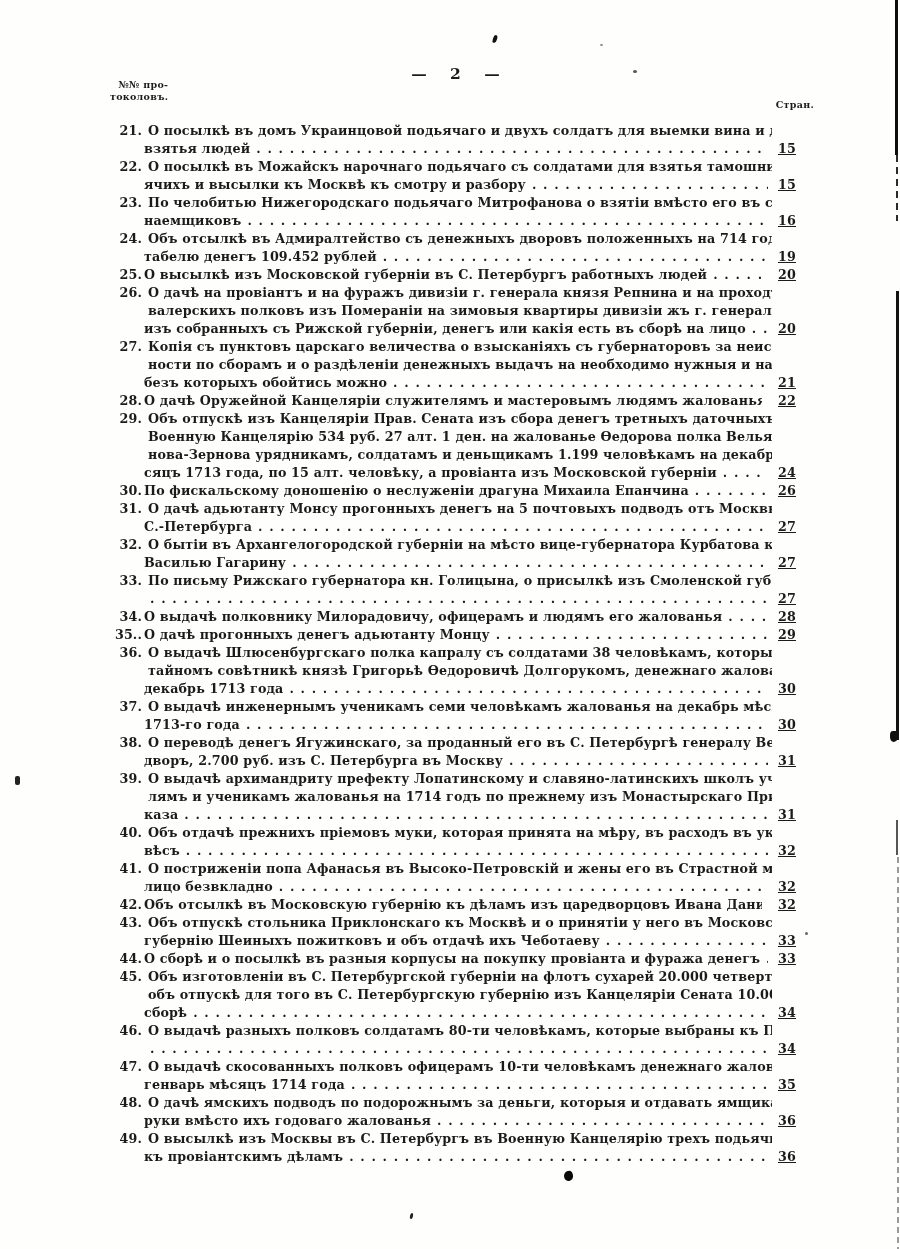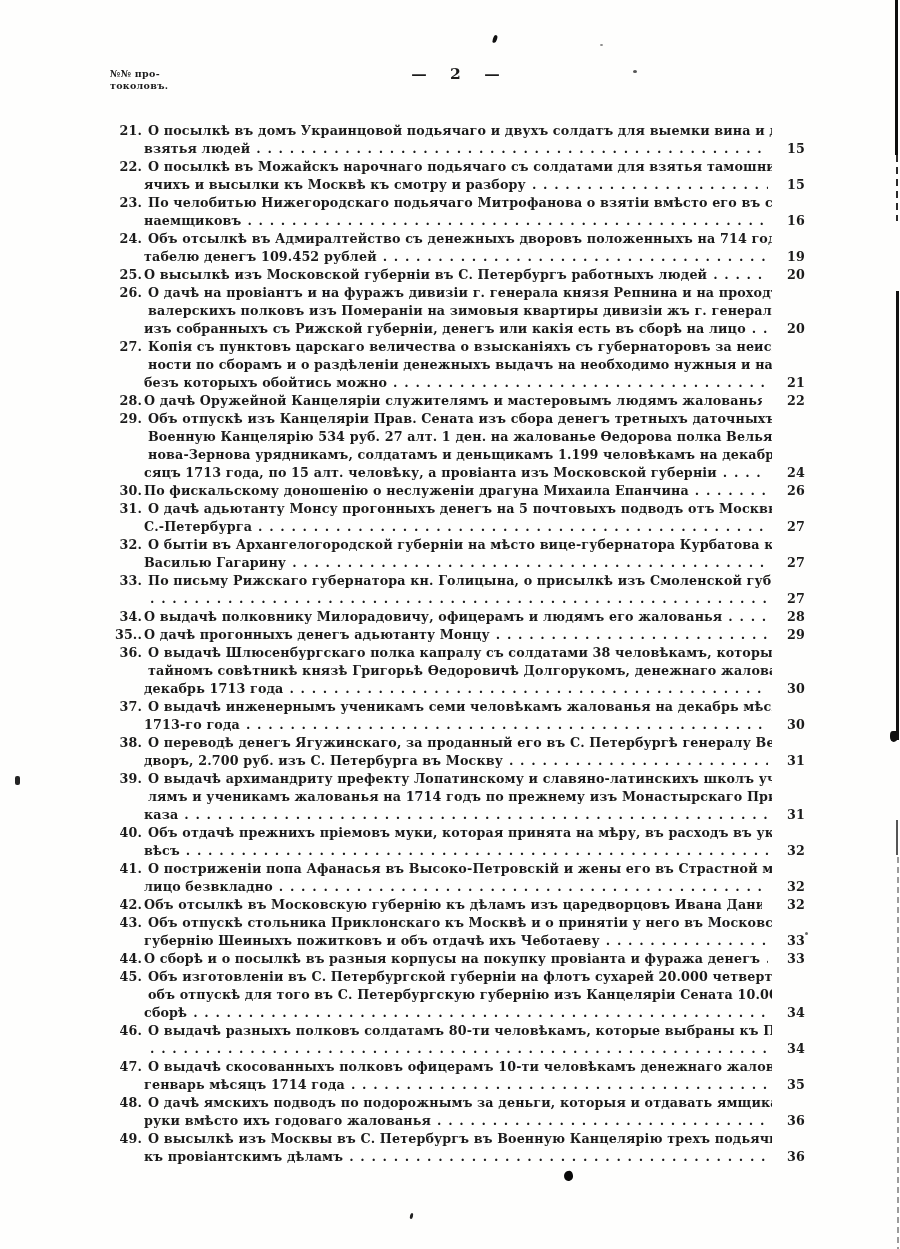--- a/index.html
+++ b/index.html
@@ -18,23 +18,24 @@
   }
   
   .page-num-header {
     position: absolute; top: 64px; left: 98px; width: 716px;
     text-align: center;
     font-size: 15.5px; font-weight: bold;
     word-spacing: 16px;
     letter-spacing: 1px;
   }
   .colhead-left {
-    position: absolute; top: 68px; left: 110px;
+    position: absolute; top: 79px; left: 110px;
     font-size: 9.5px; font-weight: bold; line-height: 11.5px;
     letter-spacing: 0.3px;
+    text-align: right;
   }
   .colhead-right {
     position: absolute; top: 99px; left: 98px; width: 716px;
     text-align: right;
     font-size: 9.5px; font-weight: bold;
     letter-spacing: 0.3px;
   }
   
   .toc {
     position: absolute; top: 122px; left: 98px; width: 716px;
@@ -53,21 +54,21 @@
   .bodylast {
     flex: 1 1 auto; margin-left: 2px; margin-right: 6px;
     display: flex; align-items: flex-start; overflow: hidden;
   }
   .txt { flex: 0 1 auto; white-space: nowrap; overflow: hidden; }
   .leader {
     flex: 1 1 0; overflow: hidden; white-space: nowrap;
     margin-left: 6px; margin-right: 4px;
     word-spacing: 2px;
   }
-  .pagecol { flex: 0 0 36px; text-align: center; white-space: nowrap; }
+  .pagecol { flex: 0 0 36px; text-align: left; white-space: nowrap; text-decoration: underline; }
   
   .artifact { position: absolute; background: #151515; }
   .edge-a { left: 895px; top: 0;     width: 3px;   height: 155px; background:#0d0d0d; }
   .edge-b { left: 896px; top: 155px; width: 2px;   height: 66px;
             background: repeating-linear-gradient(#2a2a2a 0 7px, transparent 7px 12px); }
   .edge-c { left: 896px; top: 291px; width: 2.5px; height: 449px; background:#121212; }
   .edge-d { left: 890px; top: 731px; width: 8px;   height: 11px;  background:#101010; border-radius: 40% 0 60% 50%; }
   .edge-e { left: 896px; top: 820px; width: 2px;   height: 35px;  background:#555; }
   .edge-f { left: 897px; top: 857px; width: 1.5px; height: 392px;
             background: repeating-linear-gradient(#9b9b9b 0 6px, transparent 6px 10px); }
@@ -98,20 +99,21 @@
   <div class="artifact speck-6"></div>
   <div class="artifact speck-7"></div>
 
   <div class="page-num-header">— 2 —</div>
 
   <div class="colhead-left">
     <div>№№ про-</div>
     <div>токоловъ.</div>
   </div>
 
+  <div class="colhead-right">Стран.</div>
 
   <div class="toc" id="toc">
       <div>
         <div class="row">
           <div class="num">21.</div>
           <div class="bodymid">О посылкѣ въ домъ Украинцовой подьячаго и двухъ солдатъ для выемки вина и для</div>
           <div class="pagecol"></div>
         </div>
         <div class="row">
           <div class="num"></div>

